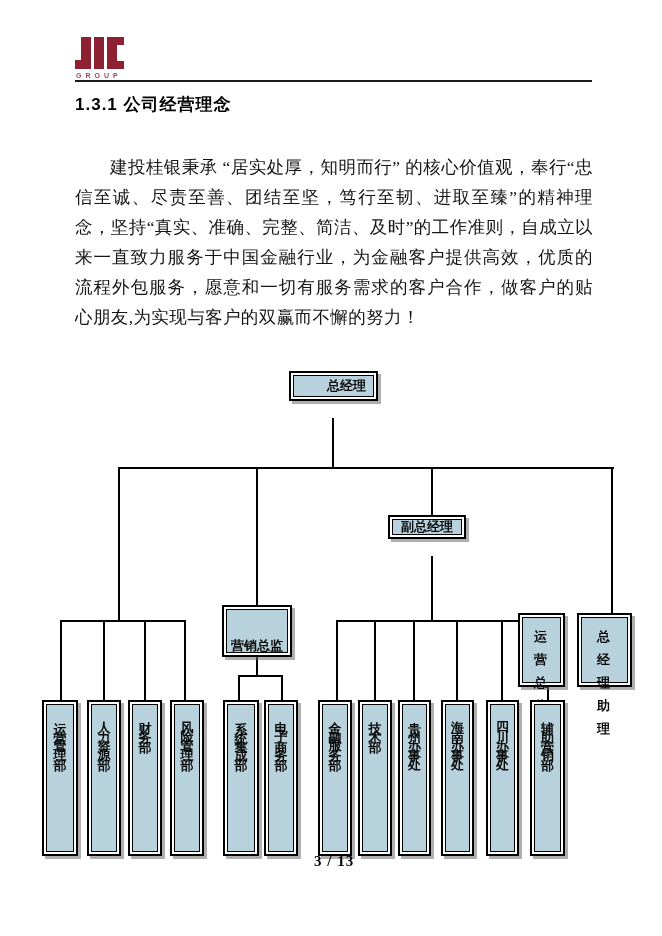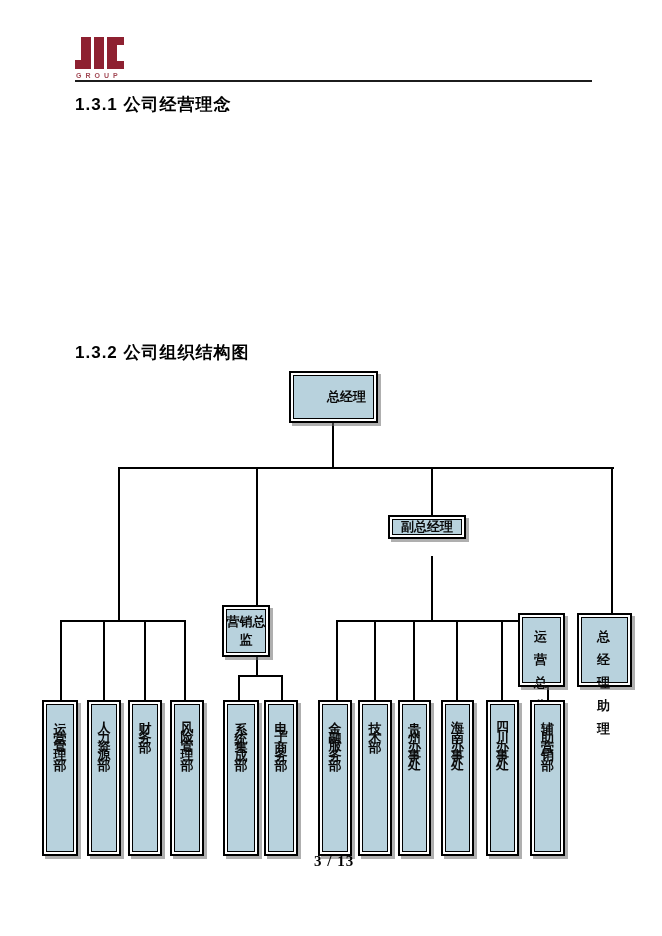--- a/index.html
+++ b/index.html
@@ -54,22 +54,22 @@
     <div class="logo-glyphs">
       <span class="g-j"></span>
       <span class="g-i"></span>
       <span class="g-c"></span>
     </div>
     <div class="logo-group">GROUP</div>
   </div>
   <div class="rule"></div>
 
   <div class="h1 heading-a">1.3.1 公司经营理念</div>
+  <p class="para">建投桂银秉承 “居实处厚，知明而行” 的核心价值观，奉行“忠信至诚、尽责至善、团结至坚，笃行至韧、进取至臻”的精神理念，坚持“真实、准确、完整、简洁、及时”的工作准则，自成立以来一直致力服务于中国金融行业，为金融客户提供高效，优质的流程外包服务，愿意和一切有服务需求的客户合作，做客户的贴心朋友,为实现与客户的双赢而不懈的努力！</p>
 
-  <div class="h1 heading-b">1.3.2 公司组织结构图</div>
 
   <div class="chart">
 
     <div class="vline" style="left:332px;top:48px;height:49px;"></div>
     <div class="hline" style="left:118px;top:97px;width:496px;"></div>
     <div class="vline" style="left:118px;top:97px;height:154px;"></div>
     <div class="vline" style="left:256px;top:97px;height:138px;"></div>
     <div class="vline" style="left:431px;top:97px;height:48px;"></div>
     <div class="vline" style="left:611px;top:97px;height:146px;"></div>
 
@@ -87,28 +87,28 @@
     <div class="vline" style="left:431px;top:186px;height:66px;"></div>
     <div class="hline" style="left:336px;top:250px;width:182px;"></div>
     <div class="vline" style="left:336px;top:250px;height:80px;"></div>
     <div class="vline" style="left:374px;top:250px;height:80px;"></div>
     <div class="vline" style="left:413px;top:250px;height:80px;"></div>
     <div class="vline" style="left:456px;top:250px;height:80px;"></div>
     <div class="vline" style="left:501px;top:250px;height:80px;"></div>
 
     <div class="vline" style="left:547px;top:317px;height:13px;"></div>
 
-    <div class="node" style="left:289px;top:1px;width:89px;height:52px;padding-left:26px;">
+    <div class="node" style="left:289px;top:1px;width:89px;height:30px;padding-left:26px;">
       <span>总经理</span>
     </div>
 
     <div class="node" style="left:388px;top:145px;width:78px;height:24px;">
       <span>副总经理</span>
     </div>
-    <div class="node" style="left:222px;top:235px;width:48px;height:52px;">
+    <div class="node" style="left:222px;top:235px;width:70px;height:52px;align-items:flex-end;">
       <span>营销总监</span>
     </div>
     <div class="node wrapnode" style="left:518px;top:243px;width:47px;height:74px;">
       <span class="wt">运营总监</span>
     </div>
     <div class="node wrapnode" style="left:577px;top:243px;width:55px;height:74px;">
       <span class="wt">总经理助理</span>
     </div>
 
     <div class="node vnode" style="left:42px;top:330px;width:36px;height:156px;">

